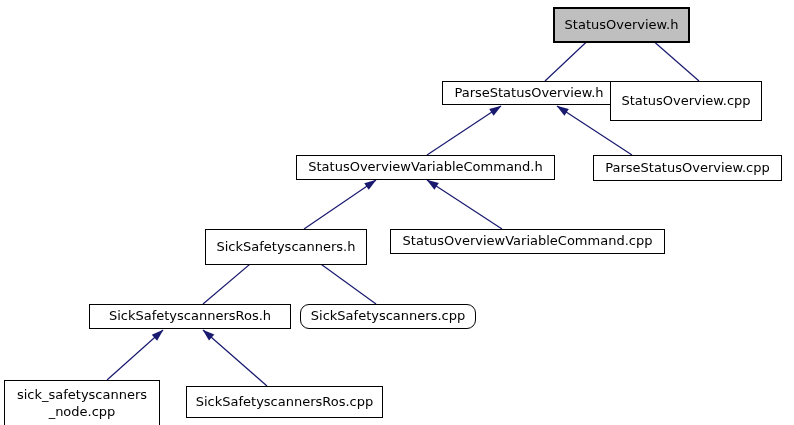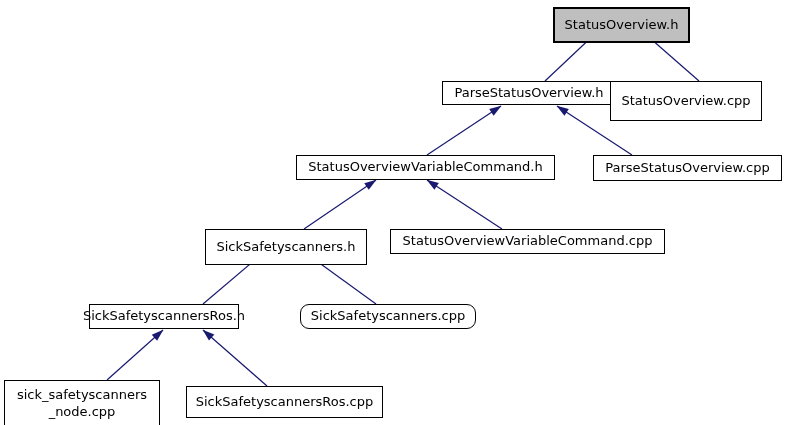--- a/index.html
+++ b/index.html
@@ -48,21 +48,21 @@
     cursor: default;
   }
   
   #n0  { left: 553px; top: 7px;   width: 137px; height: 36px; }
   #n1  { left: 442px; top: 81px;  width: 174px; height: 24px; }
   #n2  { left: 610px; top: 81px;  width: 152px; height: 40px; }
   #n3  { left: 276px; top: 155px; width: 259px; height: 25px; margin-left: 20px; }
   #n4  { left: 557px; top: 155px; width: 189px; height: 26px; margin-left: 36px; }
   #n5  { left: 205px; top: 229px; width: 162px; height: 36px; }
   #n6  { left: 390px; top: 229px; width: 275px; height: 25px; }
-  #n7  { left: 89px;  top: 304px; width: 150px; height: 25px; }
+  #n7  { left: 89px;  top: 304px; width: 202px; height: 25px; }
   #n8  { left: 300px; top: 304px; width: 176px; height: 25px; border-radius: 9px; }
   #n9  { left: 4px;   top: 380px; width: 156px; height: 48px; }
   #n10 { left: 186px; top: 386px; width: 197px; height: 32px; }
 </style>
 </head>
 <body>
 
 <div id="graph">
 
   <svg id="edges" viewBox="0 0 794 425" xmlns="http://www.w3.org/2000/svg">

